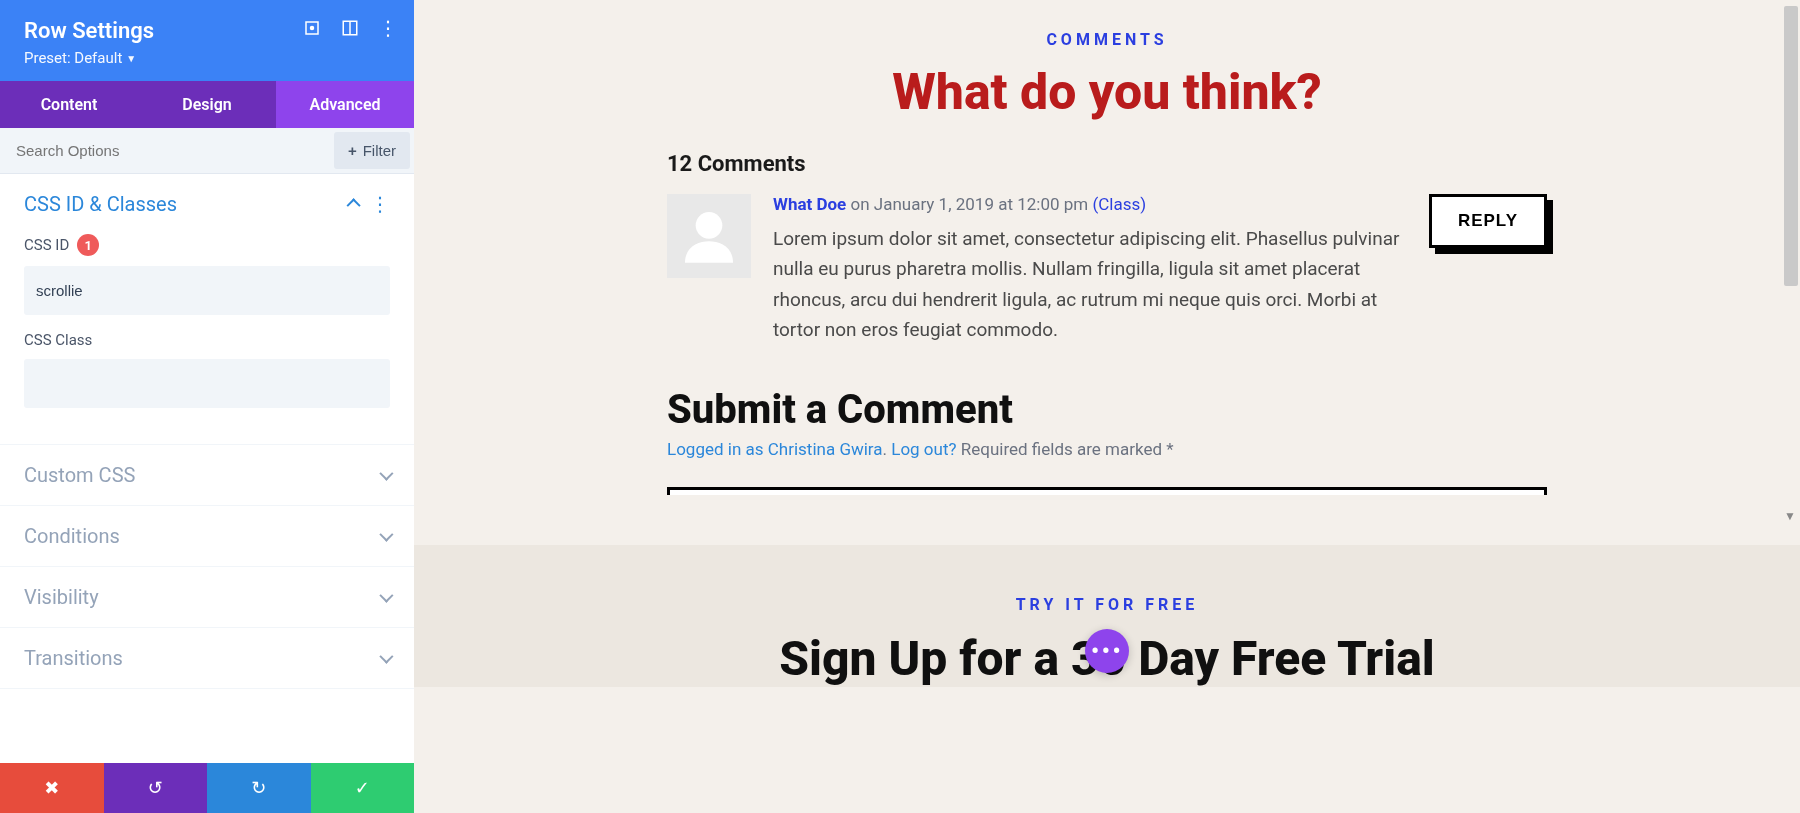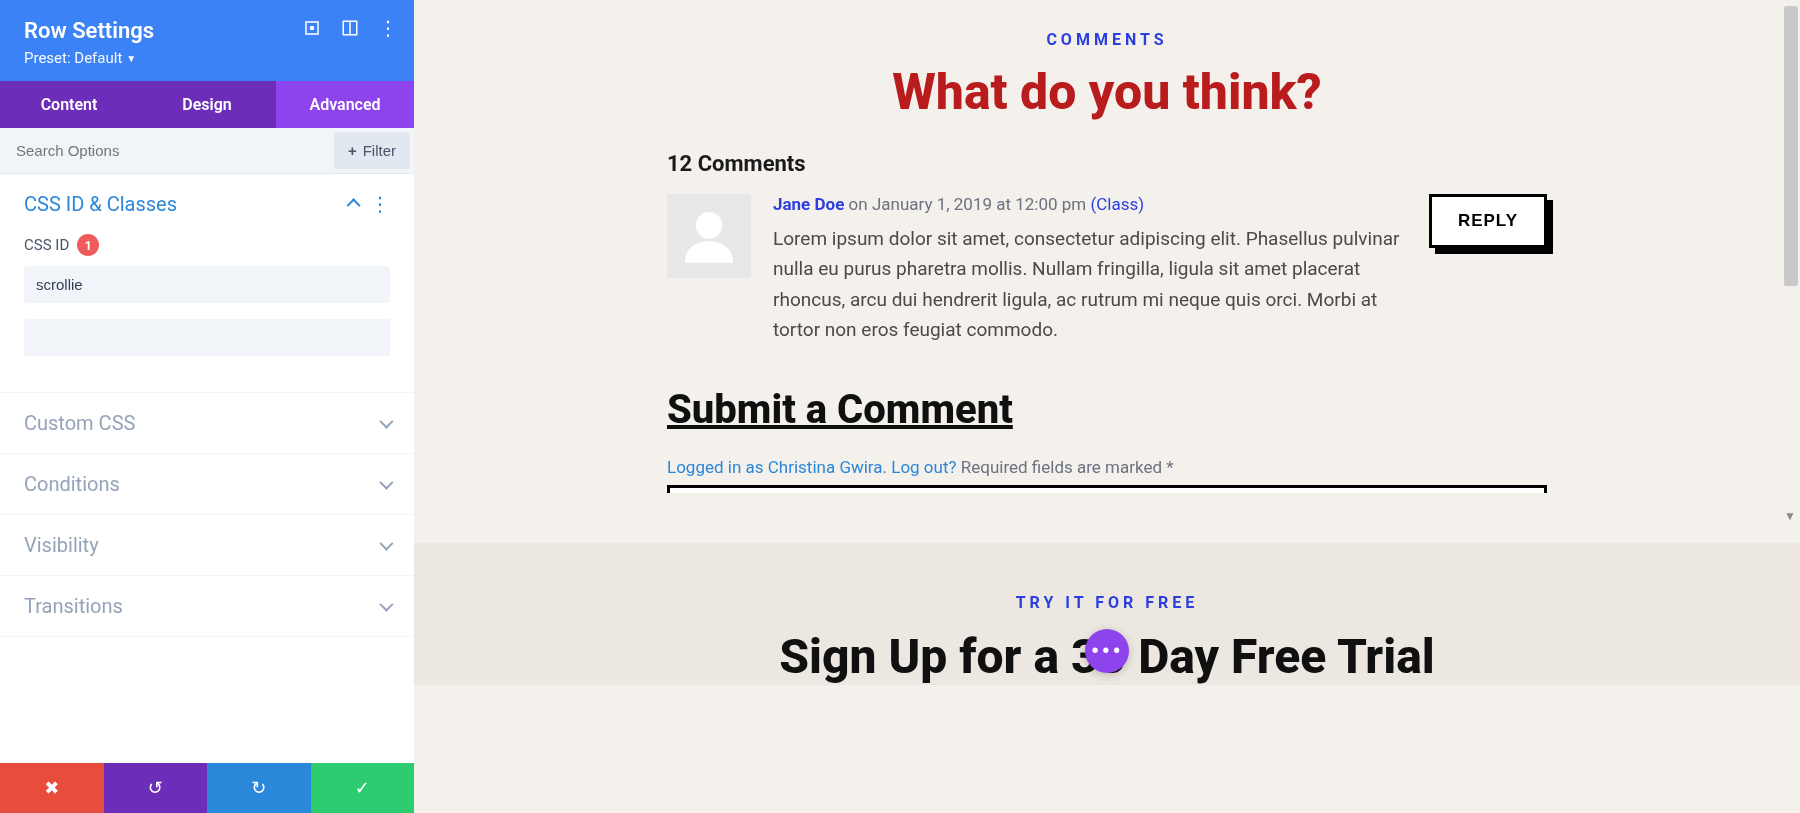--- a/index.html
+++ b/index.html
@@ -28,21 +28,21 @@
 .section { border-bottom: 1px solid #f1f5f9; }
 .section-header { display: flex; align-items: center; justify-content: space-between; padding: 18px 24px; cursor: pointer; }
 .section-title { font-size: 20px; color: #94a3b8; text-align: right; }
 .section-title.expanded { color: #2b87da; }
 .section-header-right { display: flex; align-items: center; gap: 10px; color: #94a3b8; }
 .section-body { padding: 0 24px 20px; }
 
 .field-label-row { display: flex; align-items: center; gap: 8px; margin-bottom: 10px; }
 .field-label { font-size: 15px; color: #4a5568; }
 .badge { width: 22px; height: 22px; border-radius: 50%; background: #ef5a5a; color: #fff; font-size: 13px; display: flex; align-items: center; justify-content: center; font-weight: 600; }
-.text-input { width: 100%; padding: 10px 12px; background: #f1f5f9; border: none; border-radius: 3px; font-size: 15px; color: #334155; outline: none; margin-bottom: 16px; }
+.text-input { width: 100%; padding: 16px 12px; background: #f1f5f9; border: none; border-radius: 3px; font-size: 15px; color: #334155; outline: none; margin-bottom: 16px; }
 
 .bottom-actions { display: flex; height: 50px; }
 .action-btn { flex: 1; border: none; cursor: pointer; display: flex; align-items: center; justify-content: center; color: #fff; font-size: 18px; }
 .btn-delete { background: #e74c3c; }
 .btn-undo { background: #6c2eb9; }
 .btn-redo { background: #2b87da; }
 .btn-save { background: #2ecc71; }
 
 .preview { position: absolute; left: 414px; top: 0; right: 0; height: 813px; background: #f4f0eb; overflow: hidden; }
 .preview-inner { padding: 30px 60px 0; max-width: 1000px; margin: 0 auto; position: relative; }
@@ -55,22 +55,22 @@
 .avatar { width: 84px; height: 84px; background: #e8e8e8; display: flex; align-items: center; justify-content: center; }
 .avatar svg { width: 64px; height: 64px; fill: #fff; }
 .comment-body { flex: 1; }
 .comment-meta { margin-bottom: 10px; font-size: 17px; }
 .comment-author { color: #2b3fe0; font-weight: 700; }
 .comment-date { color: #6b7280; }
 .comment-edit { color: #2b3fe0; }
 .comment-text { font-size: 19px; line-height: 1.6; color: #4a4a4a; }
 .reply-btn { position: relative; padding: 14px 26px; background: #fff; border: 3px solid #000; font-weight: 800; font-size: 17px; cursor: pointer; letter-spacing: 1px; box-shadow: 6px 6px 0 #000; align-self: flex-start; }
 
-.submit-heading { font-size: 40px; font-weight: 800; color: #101010; margin-bottom: 24px; text-decoration: underline; }
-.submit-meta { font-size: 17px; color: #6b7280; margin-bottom: 8px; }
+.submit-heading { font-size: 40px; font-weight: 800; color: #101010; margin-bottom: 6px; }
+.submit-meta { font-size: 17px; color: #6b7280; margin-bottom: 28px; }
 .submit-meta a { color: #2b87da; text-decoration: none; }
 .comment-box { width: 100%; height: 8px; border: 3px solid #000; border-bottom: none; background: #fff; }
 
 .trial-section { background: #ece7e0; padding: 50px 60px 0; margin-top: 50px; text-align: center; }
 .trial-label { color: #2b3fe0; font-size: 16px; font-weight: 700; letter-spacing: 4px; margin-bottom: 16px; }
 .trial-heading { font-size: 48px; font-weight: 800; color: #101010; }
 
 .fab { position: absolute; width: 44px; height: 44px; border-radius: 50%; background: #8e44ec; color: #fff; display: flex; align-items: center; justify-content: center; font-size: 26px; cursor: pointer; box-shadow: 0 2px 8px rgba(0,0,0,0.2); left: 50%; transform: translateX(-50%); bottom: 140px; letter-spacing: 2px; }
 
 .preview-scrollbar { position: absolute; right: 2px; top: 6px; width: 14px; height: 280px; background: #c9c9c9; border-radius: 2px; }
@@ -130,20 +130,23 @@
           <span class="chevron chevron-up" style="color:#2b87da;"></span>
           <span class="dots-v" style="color:#2b87da;"></span>
         </span>
       </div>
       <div class="section-body">
         <div class="field-label-row">
           <span class="field-label">CSS ID</span>
           <span class="badge">1</span>
         </div>
         <input class="text-input" value="scrollie" style="">
+        <div class="field-label-row">
+          <span class="field-label">CSS Class</span>
+        </div>
         <input class="text-input" value="" style="">
       </div>
     </div>
 
     <div class="section">
       <div class="section-header">
         <span class="section-title">Custom CSS</span>
         <span class="chevron chevron-down" style="color:#94a3b8;"></span>
       </div>
     </div>
@@ -186,21 +189,21 @@
 
     <div class="comment">
       <div class="avatar">
         <svg viewBox="0 0 24 24">
             <circle cx="12" cy="8" r="5"></circle>
             <path d="M3 22 C3 16 8 14 12 14 C16 14 21 16 21 22 Z"></path>
           </svg>
       </div>
       <div class="comment-body">
         <div class="comment-meta">
-          <a class="comment-author">Jane Doe</a>
+          <a class="comment-author">What Doe</a>
           <span class="comment-date">on January 1, 2019 at 12:00 pm</span>
           <a class="comment-edit">(Class)</a>
         </div>
         <p class="comment-text">Lorem ipsum dolor sit amet, consectetur adipiscing elit. Phasellus pulvinar nulla eu purus pharetra mollis. Nullam fringilla, ligula sit amet placerat rhoncus, arcu dui hendrerit ligula, ac rutrum mi neque quis orci. Morbi at tortor non eros feugiat commodo.</p>
       </div>
       <button class="reply-btn">REPLY</button>
     </div>
 
     <h2 class="submit-heading">Submit a Comment</h2>
     <p class="submit-meta">

